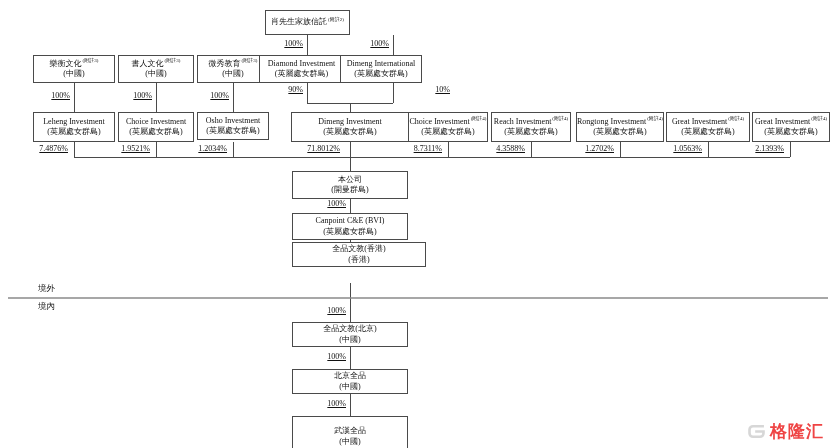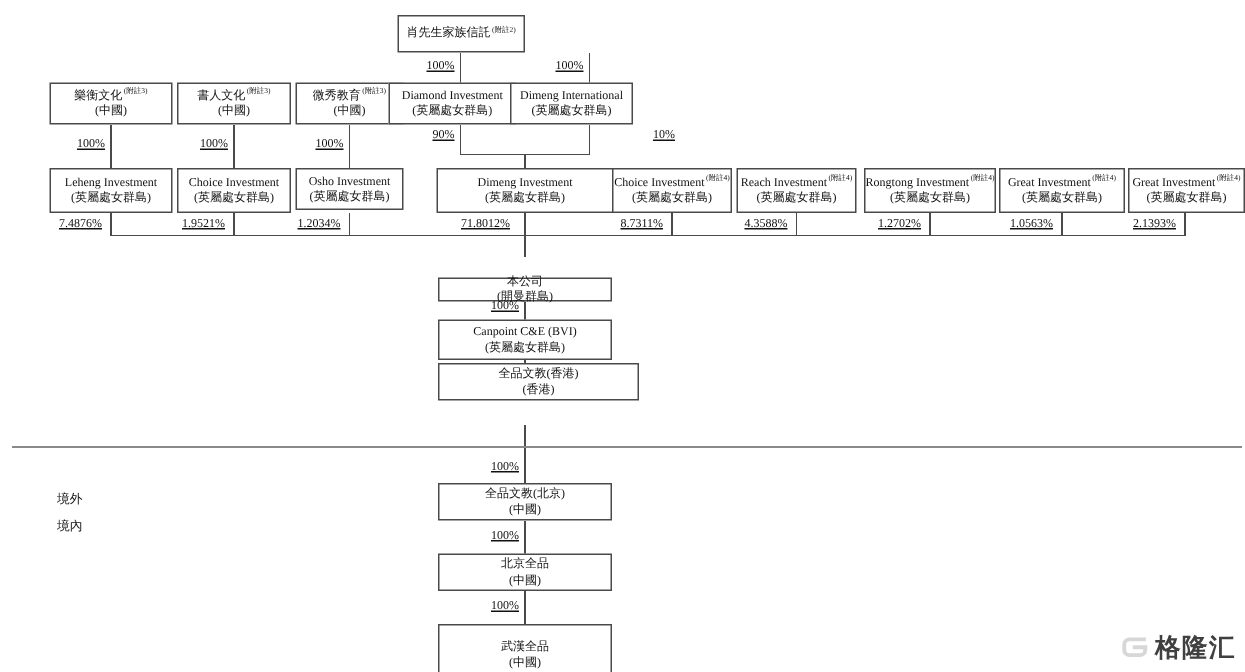--- a/index.html
+++ b/index.html
@@ -7,23 +7,23 @@
          font-family:"Liberation Serif","DejaVu Serif",serif;color:#111;}
   svg.wires{position:absolute;left:0;top:0;pointer-events:none;}
   .box{position:absolute;border:1px solid #4a4a4a;background:#fff;display:flex;
        flex-direction:column;align-items:center;justify-content:center;text-align:center;
        font-size:8px;line-height:1.3;color:#111;box-sizing:border-box;padding:1px 2px;}
   .box .nm{white-space:nowrap;}
   sup.note{font-size:5px;line-height:0;margin-left:1px;}
   .pct{position:absolute;font-size:8px;color:#111;width:52px;white-space:nowrap;text-decoration:underline;}
   .pr{text-align:right;}
   .pl{text-align:right;}
-  .rlab{position:absolute;font-size:8.5px;color:#111;margin-top:44px;}
+  .rlab{position:absolute;font-size:8.5px;color:#111;}
   .wm{position:absolute;left:746px;top:420px;display:flex;align-items:center;gap:3px;}
-  .wm .brand{font-size:17px;font-weight:bold;color:#404040;letter-spacing:1px;
+  .wm .brand{font-size:17px;font-weight:bold;color:#ef4444;letter-spacing:1px;
              font-family:"Liberation Sans","DejaVu Sans",sans-serif;}
 </style>
 </head>
 <body>
 
 <div class="stage">
 
   <svg class="wires" width="830" height="448">
     <g stroke="#4a4a4a" stroke-width="1" shape-rendering="crispEdges">
       <line x1="307" y1="35" x2="307" y2="55"></line>
@@ -129,21 +129,21 @@
   <div class="pct pr" style="left:16px;top:144px">7.4876%</div>
   <div class="pct pr" style="left:98px;top:144px">1.9521%</div>
   <div class="pct pr" style="left:175px;top:144px">1.2034%</div>
   <div class="pct pr" style="left:288px;top:144px">71.8012%</div>
   <div class="pct pr" style="left:390px;top:144px">8.7311%</div>
   <div class="pct pr" style="left:473px;top:144px">4.3588%</div>
   <div class="pct pr" style="left:562px;top:144px">1.2702%</div>
   <div class="pct pr" style="left:650px;top:144px">1.0563%</div>
   <div class="pct pr" style="left:732px;top:144px">2.1393%</div>
 
-  <div class="box" style="left:292px;top:185px;width:116px;height:16px">
+  <div class="box" style="left:292px;top:171px;width:116px;height:28px">
     <div class="nm">本公司</div>
     <div>(開曼群島)</div>
   </div>
   <div class="pct pr" style="left:294px;top:199px">100%</div>
 
   <div class="box" style="left:292px;top:213px;width:116px;height:27px">
     <div class="nm">Canpoint C&amp;E (BVI)</div>
     <div>(英屬處女群島)</div>
   </div>
   <div class="pct pr" style="left:294px;top:244px">100%</div>

